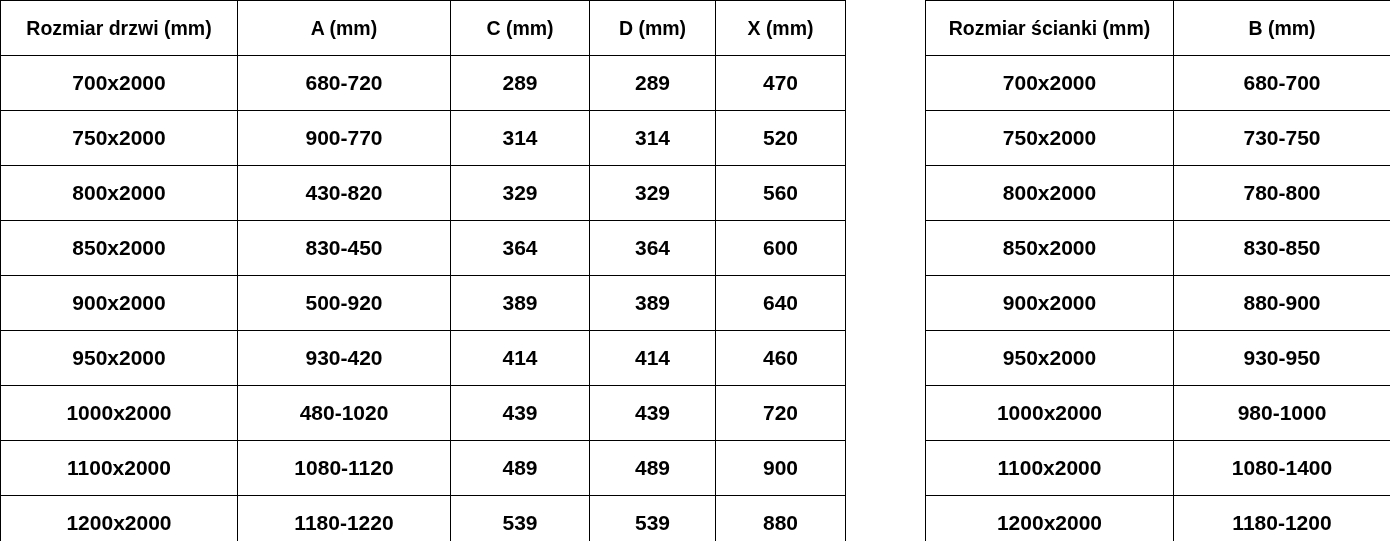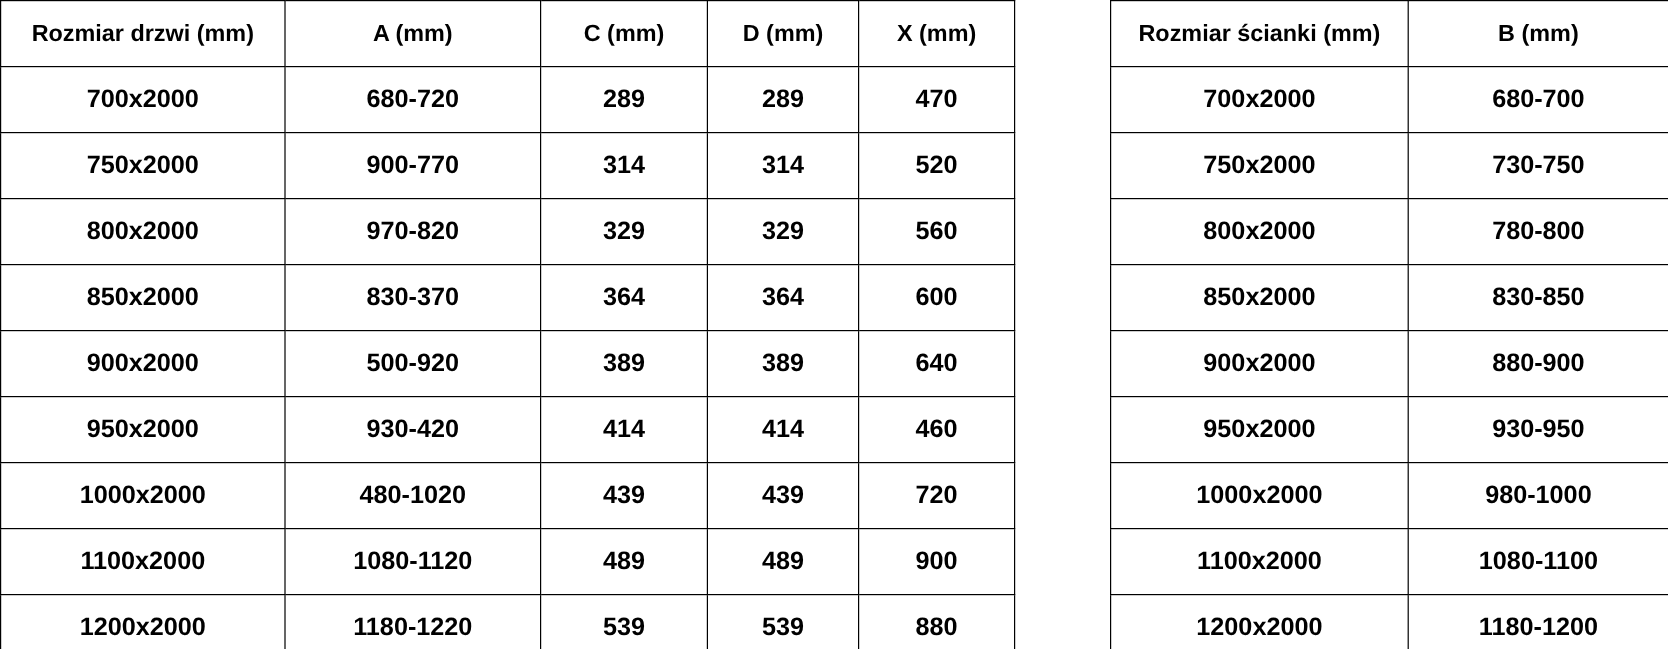--- a/index.html
+++ b/index.html
@@ -95,28 +95,28 @@
         </tr>
         <tr>
           <td>750x2000</td>
           <td>900-770</td>
           <td>314</td>
           <td>314</td>
           <td>520</td>
         </tr>
         <tr>
           <td>800x2000</td>
-          <td>970-820</td>
+          <td>430-820</td>
           <td>329</td>
           <td>329</td>
           <td>560</td>
         </tr>
         <tr>
           <td>850x2000</td>
-          <td>830-370</td>
+          <td>830-450</td>
           <td>364</td>
           <td>364</td>
           <td>600</td>
         </tr>
         <tr>
           <td>900x2000</td>
           <td>500-920</td>
           <td>389</td>
           <td>389</td>
           <td>640</td>
@@ -191,21 +191,21 @@
         <tr>
           <td>950x2000</td>
           <td>930-950</td>
         </tr>
         <tr>
           <td>1000x2000</td>
           <td>980-1000</td>
         </tr>
         <tr>
           <td>1100x2000</td>
-          <td>1080-1100</td>
+          <td>1080-1400</td>
         </tr>
         <tr>
           <td>1200x2000</td>
           <td>1180-1200</td>
         </tr>
       </tbody>
     </table>
   </div>
 
 </div>

